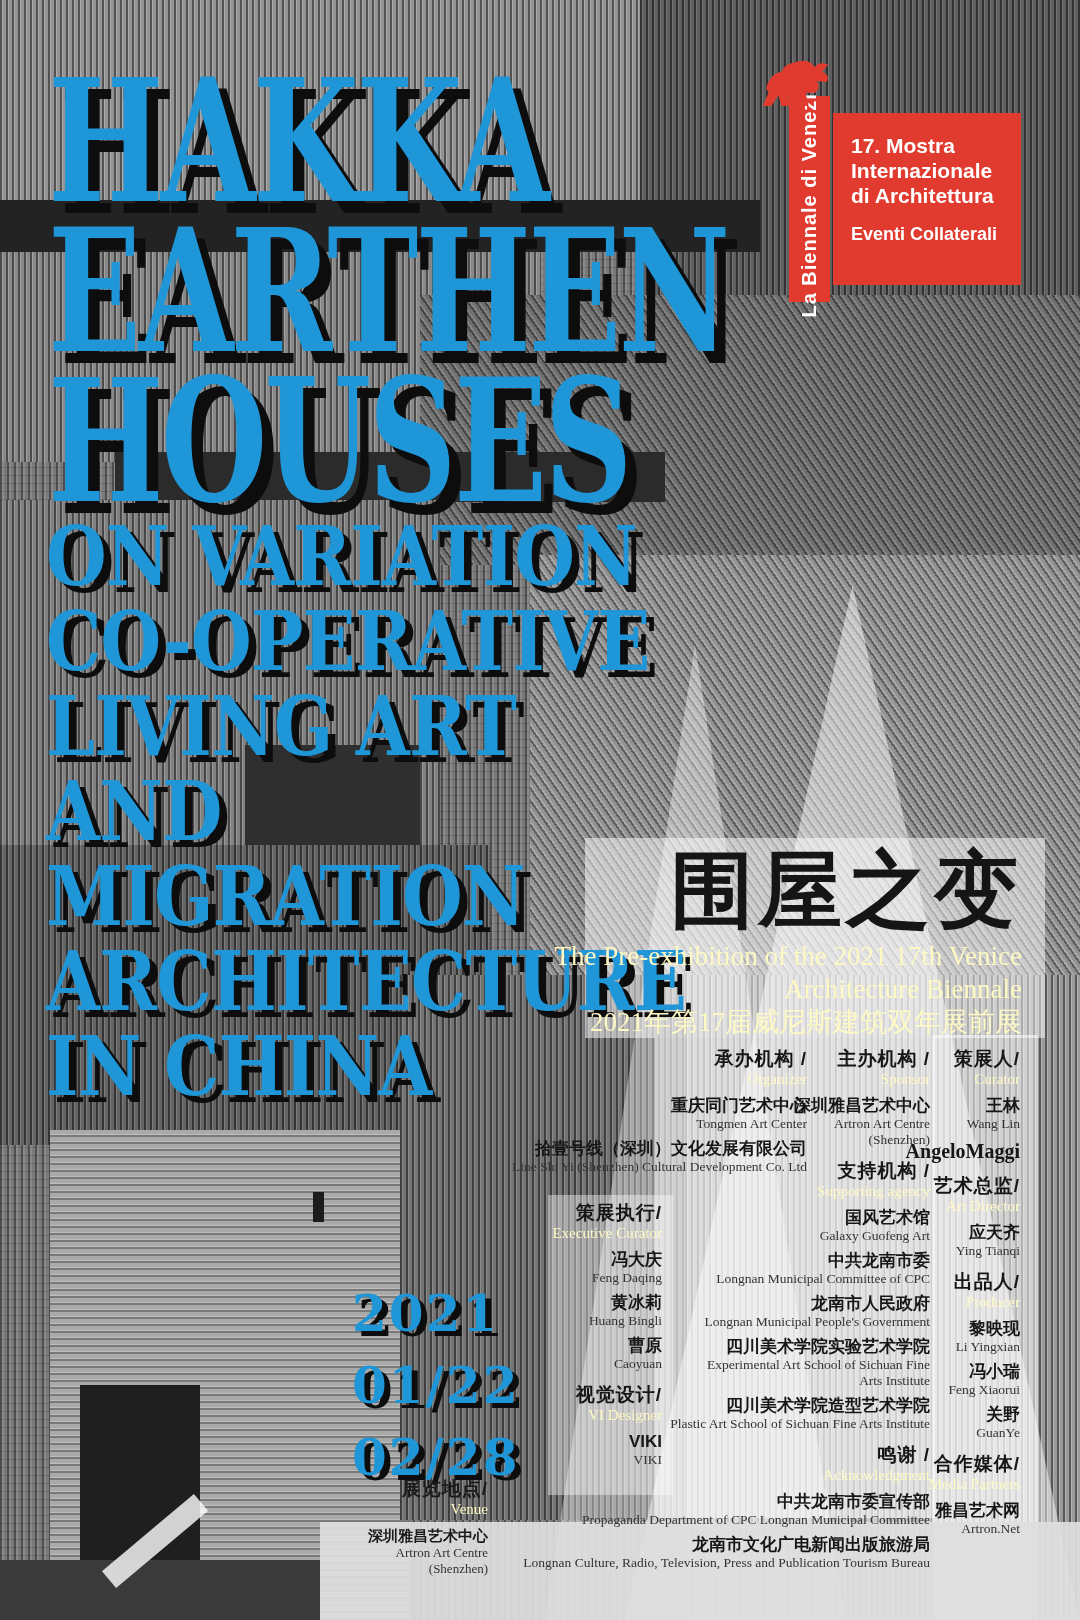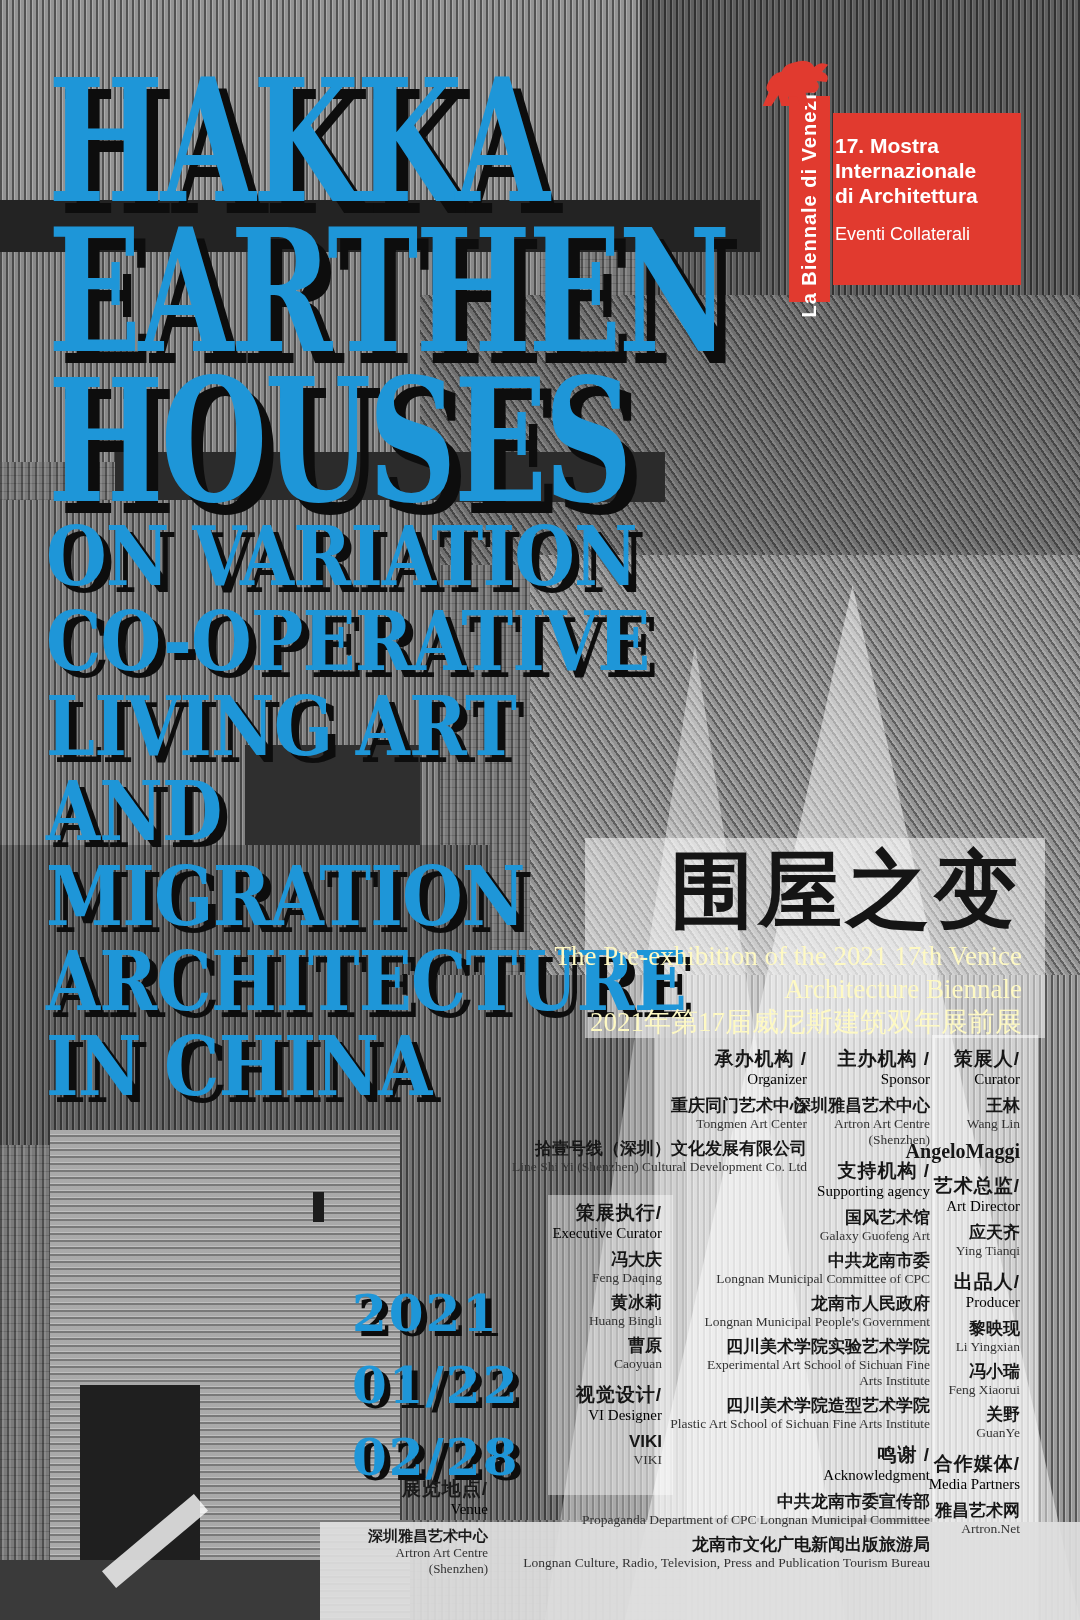--- a/index.html
+++ b/index.html
@@ -26,38 +26,38 @@
     color:#1E96D8;letter-spacing:-1px;transform:scaleX(.85);transform-origin:left top;
     text-shadow:9px 7px 0 #0d0d0d;white-space:nowrap;}
   
   .badge{position:absolute;z-index:6;}
   .lion{position:absolute;left:758px;top:56px;width:78px;height:58px;z-index:7;}
   .vbar{position:absolute;left:789px;top:96px;width:41px;height:206px;background:#E13A2F;
     display:flex;align-items:center;justify-content:center;z-index:6;}
   .vbar span{writing-mode:vertical-rl;transform:rotate(180deg);color:#fff;font-weight:700;
     font-size:20px;letter-spacing:1px;white-space:nowrap;}
   .rblock{position:absolute;left:833px;top:113px;width:188px;height:172px;background:#E13A2F;
-    color:#fff;padding:20px 0 0 2px;box-sizing:border-box;z-index:6;}
+    color:#fff;padding:20px 0 0 18px;box-sizing:border-box;z-index:6;}
   .rblock .b-title{font-weight:700;font-size:21px;line-height:25px;white-space:pre-line;}
-  .rblock .b-sub{font-weight:400;font-size:18px;margin-top:16px;}
+  .rblock .b-sub{font-weight:700;font-size:18px;margin-top:16px;}
   
   .zh-title{position:absolute;right:58px;top:845px;z-index:5;font-weight:700;font-size:84px;
     line-height:90px;color:#151515;letter-spacing:4px;white-space:nowrap;}
   .zh-sub{position:absolute;right:58px;top:940px;z-index:5;text-align:right;
     font-family:"Liberation Serif",serif;color:#fef9c3;font-size:27px;line-height:33px;}
   
   .dates{position:absolute;left:352px;top:1278px;z-index:5;}
   .dates .dl{font-family:"DejaVu Serif",serif;font-weight:700;font-size:50px;line-height:72px;
     color:#1E96D8;letter-spacing:2px;text-shadow:6px 5px 0 #0d0d0d;white-space:nowrap;}
   
   .col{position:absolute;z-index:5;text-align:right;color:#161616;}
   .col section{margin-bottom:12px;}
   .hd{margin-bottom:8px;}
   .hz{font-weight:700;font-size:19px;line-height:22px;letter-spacing:1px;white-space:pre-line;}
-  .he{font-family:"Liberation Serif",serif;font-size:15px;line-height:18px;color:#000000;white-space:pre-line;}
+  .he{font-family:"Liberation Serif",serif;font-size:15px;line-height:18px;color:#fef9c3;white-space:pre-line;}
   .et{margin-bottom:7px;}
   .ez{font-weight:700;font-size:17px;line-height:20px;white-space:pre-line;}
   .ee{font-family:"Liberation Serif",serif;font-size:13.5px;line-height:16px;color:#333;white-space:pre-line;}
   .latin-bold{font-family:"Liberation Serif",serif;font-weight:700;font-size:20px;line-height:24px;}
   #col-org{right:273px;top:1048px;width:470px;}
   #col-sponsor{right:150px;top:1048px;width:480px;padding-left:17px;}
   #col-people{right:60px;top:1048px;width:230px;}
   #col-exec{right:418px;top:1202px;width:260px;padding-left:43px;}
   .venue{position:absolute;right:592px;top:1478px;width:240px;z-index:5;text-align:right;color:#1a1a1a;}
   .venue .hz{font-size:19px;}

